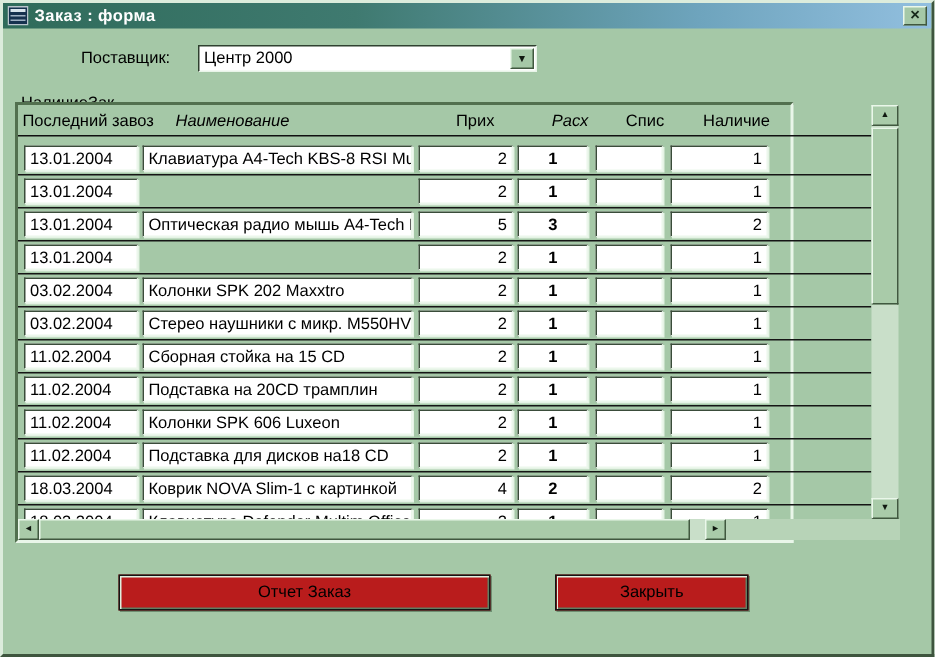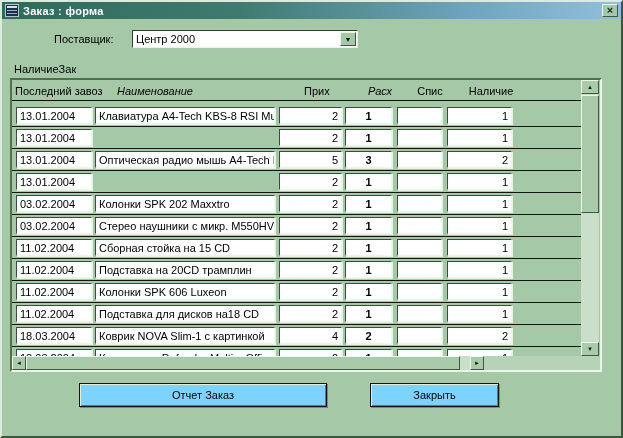--- a/index.html
+++ b/index.html
@@ -34,21 +34,21 @@
   .combo-btn{
     position:absolute;right:1px;top:1px;width:16px;height:14px;background:#a5c8a7;
     border:1px solid;border-color:#eaf7ea #40583f #40583f #eaf7ea;
     display:flex;align-items:center;justify-content:center;
   }
   .combo-arrow{font-size:7px;line-height:1;color:#101810;}
 
   .subform-label{position:absolute;left:12px;top:61px;}
 
   .subform{
-    position:absolute;left:8px;top:76px;width:592px;height:294px;background:#a5c8a7;
+    position:absolute;left:8px;top:66px;width:519px;height:294px;background:#a5c8a7;
     border:2px solid;border-color:#52704f #e9f6e9 #e9f6e9 #52704f;
   }
   .col-h{position:absolute;top:5px;white-space:nowrap;}
   .h-date{left:3px;}
   .h-name{left:105px;font-style:italic;}
   .h-prih{left:292px;width:50px;text-align:left;}
   .h-rash{left:345px;width:46px;text-align:center;font-style:italic;}
   .h-spis{left:395px;width:46px;text-align:center;}
   .h-nal{left:448px;width:62px;text-align:center;}
   .header-rule{position:absolute;left:0;top:20px;width:570px;height:1px;background:#101010;}
@@ -82,21 +82,21 @@
   .vs-thumb{position:absolute;left:0;top:15px;width:18px;height:118px;background:#a9cba9;
     border:1px solid;border-color:#eaf7ea #40583f #40583f #eaf7ea;}
   .hscroll{position:absolute;left:0;top:276px;width:472px;height:14px;background:#c9dfc9;}
   .hs-left{left:0;top:0;width:14px;height:14px;}
   .hs-right{right:0;top:0;width:14px;height:14px;}
   .hs-thumb{position:absolute;left:14px;top:0;width:434px;height:14px;background:#a9cba9;
     border:1px solid;border-color:#eaf7ea #40583f #40583f #eaf7ea;}
   .scroll-corner{position:absolute;left:472px;top:276px;width:116px;height:14px;background:#b7d3b7;}
 
   .btn{
-    position:absolute;top:381px;height:24px;background:#7dd3fc;
+    position:absolute;top:381px;height:24px;background:#b91c1c;
     border:1px solid #141414;color:#000;font-family:inherit;font-size:11px;padding:0;
     box-shadow:inset 1px 1px 0 #dff0df,inset -1px -1px 0 #5f7d62,1px 1px 0 #6f8f72;
   }
   .btn-report{left:77px;width:248px;}
   .btn-close{left:368px;width:129px;}
 </style>
 </head>
 <body>
 
 <div class="window">

